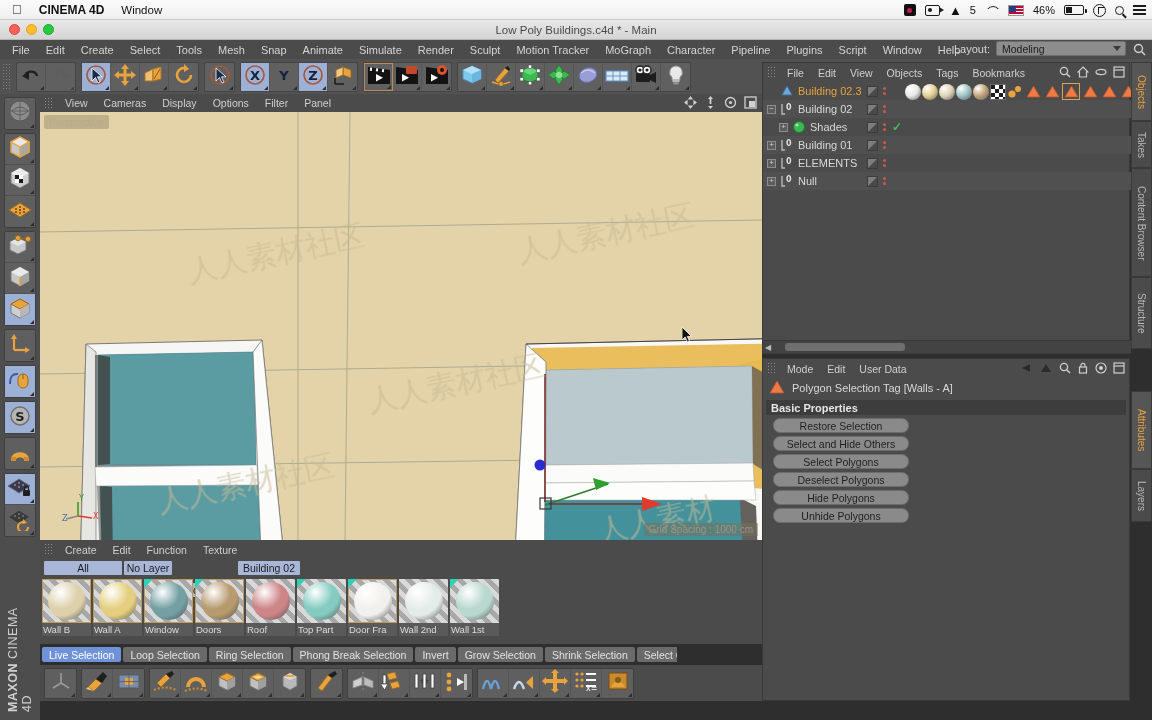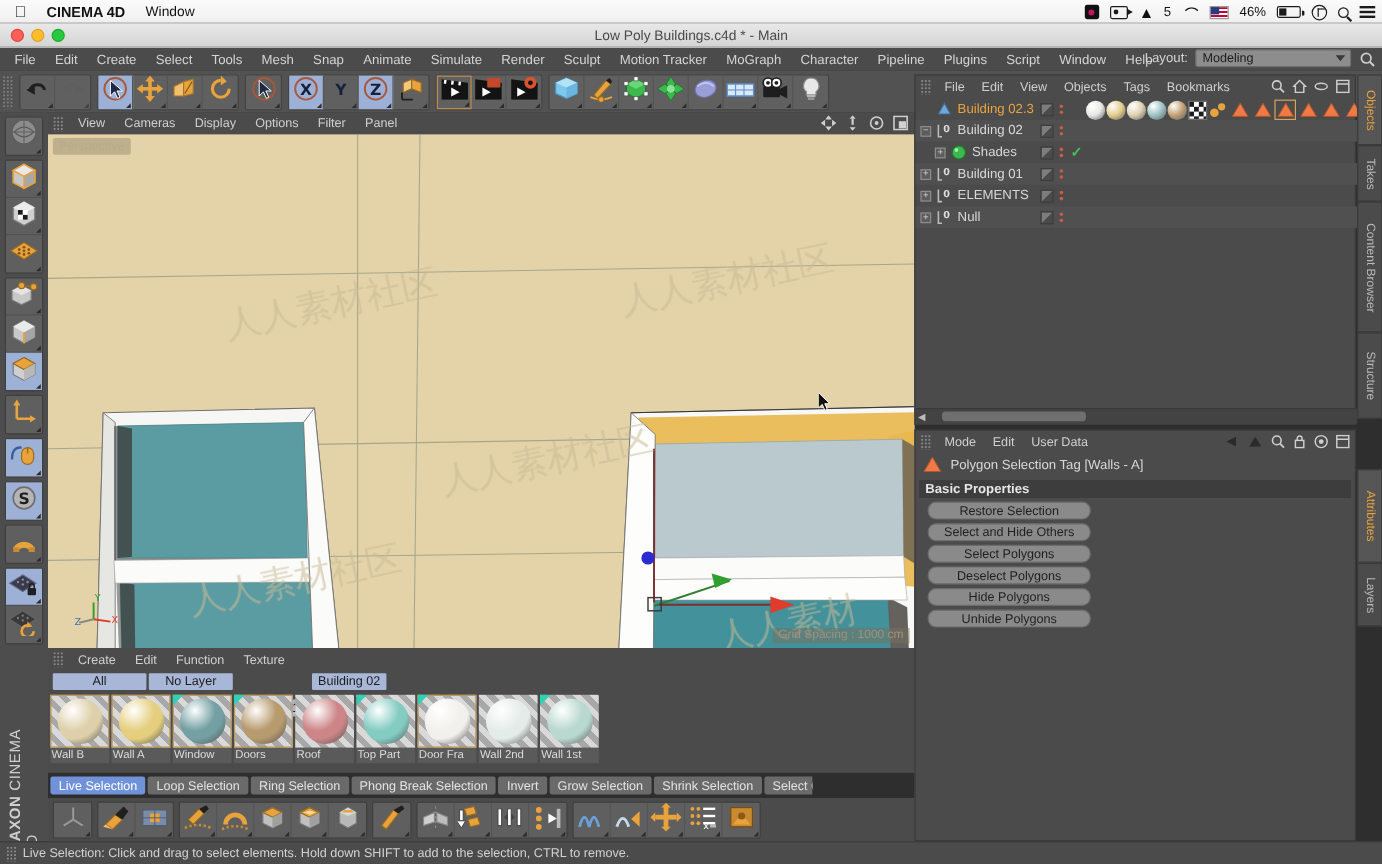--- a/index.html
+++ b/index.html
@@ -793,21 +793,21 @@
   <div class="matmgr">
     <div class="matmenu" id="matmenu">
       <div class="grip"></div>
     <span class="mi">Create</span>
         <span class="mi">Edit</span>
         <span class="mi">Function</span>
         <span class="mi">Texture</span>
       </div>
     <div class="matlayers" id="matlayers">
         <div class="matlayer" style="width: 78px;">All</div>
-        <div class="matlayer" style="width: 70px;">No Layer</div>
+        <div class="matlayer" style="width: 48px;">No Layer</div>
         <div class="matlayer" style="width: 62px; margin-top: 45px;">uilding 01</div>
         <div class="matlayer" style="width: 62px;">Building 02</div>
       </div>
     <div class="matrow" id="matrow">
         <div class="matcell sel">
           <div class="matthumb">
             <div class="matsphere" style="background: radial-gradient(circle at 33% 27%, rgb(255, 255, 255) 0%, rgb(221, 208, 170) 45%, rgb(221, 208, 170) 62%, rgb(78, 78, 78) 100%);"></div>
           </div>
           <div class="matname">Wall B</div>
         </div>
@@ -1063,24 +1063,20 @@
           <span><svg width="26" height="24" viewBox="0 0 26 24">
               <rect x="4" y="4" width="18" height="16" fill="#c98b30" stroke="#7a4c10" stroke-width="1"></rect>
               <path d="M6 18 Q13 6 20 18" fill="#e8a33d"></path>
               <circle cx="13" cy="11" r="3" fill="#8a5a1a"></circle>
             </svg></span>
           <span class="corner"></span>
         </div>
       </div>
     </div>
 
-  <div class="statusbar">
-    <div class="grip"></div>
-    <span>Live Selection: Click and drag to select elements. Hold down SHIFT to add to the selection, CTRL to remove.</span>
-  </div>
 
   <div class="objmgr">
     <div class="omenu" id="omenu">
       <div class="grip"></div>
       <span class="mi">File</span>
         <span class="mi">Edit</span>
         <span class="mi">View</span>
         <span class="mi">Objects</span>
         <span class="mi">Tags</span>
         <span class="mi">Bookmarks</span>

